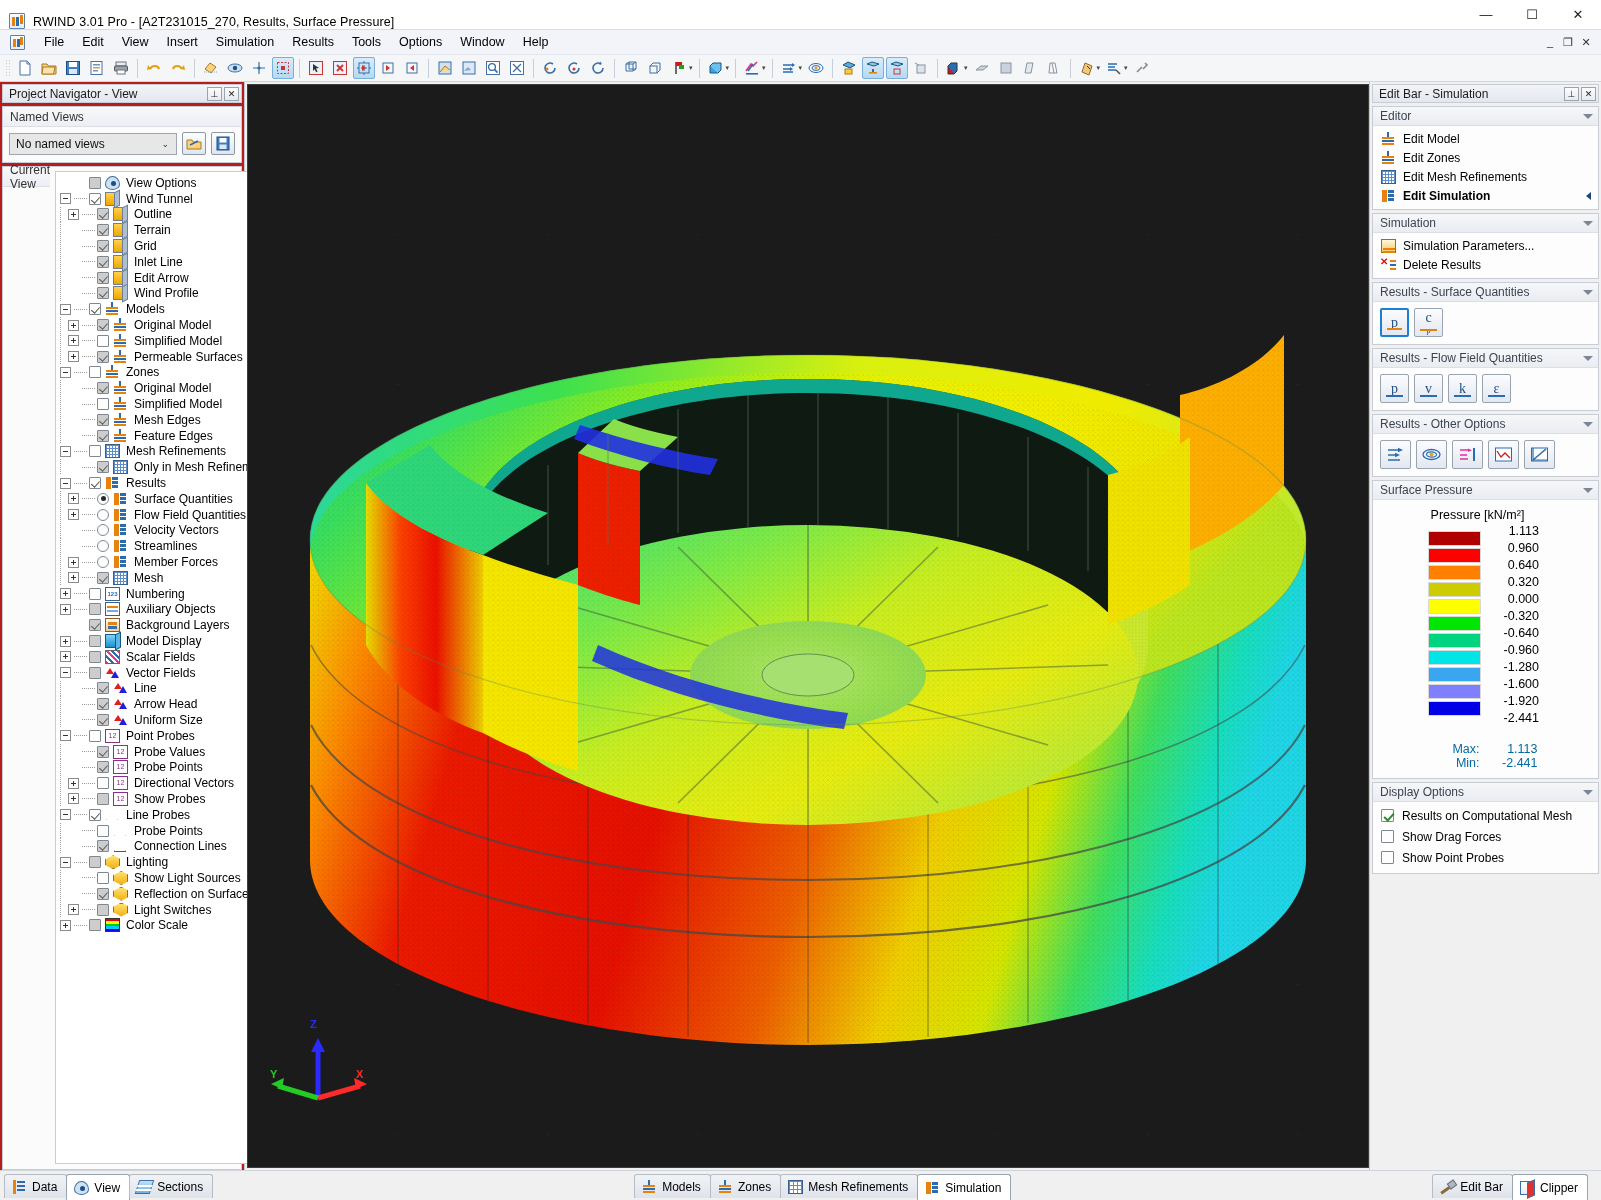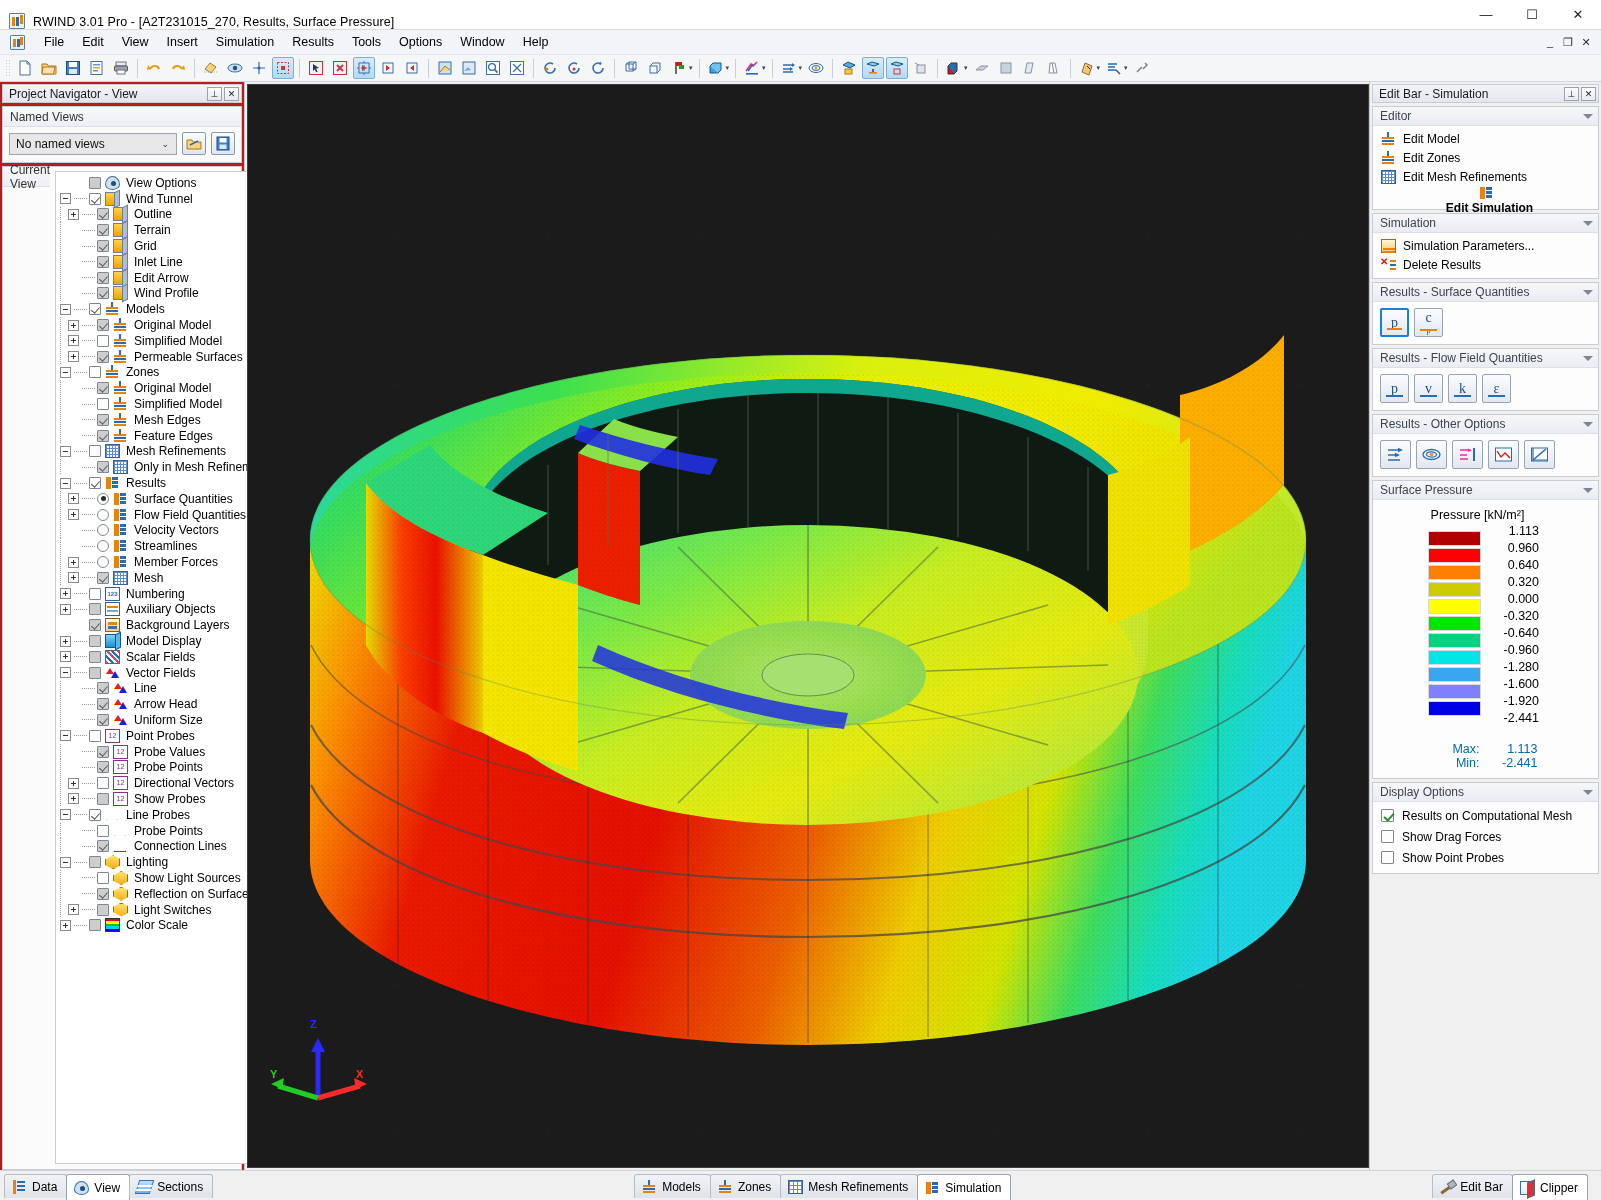--- a/index.html
+++ b/index.html
@@ -215,21 +215,21 @@
   }
   .rgroup { border:1px solid #c8ccd4; background:#fdfdfd; margin-top:3px; }
   .rgroup-hd {
     height:19px; display:flex; align-items:center; padding:0 5px 0 7px; font-size:12px; color:#3c4450;
     background:linear-gradient(#f6f7f9,#e9ecf1); border-bottom:1px solid #dcdfe6;
   }
   .rgroup-hd .gt { flex:1; }
   .rgroup-hd .tri { width:0;height:0;border-left:5px solid transparent;border-right:5px solid transparent;border-top:5px solid #7c8694; }
   .rgroup-body { padding:3px 0 4px 0; }
   .ritem { display:flex; align-items:center; height:19px; padding-left:8px; font-size:12px; color:#000; }
-  .ritem.sel { font-weight:bold;flex-direction:column; }
+  .ritem.sel { font-weight:bold; }
   .ritem .ri-icon { width:15px; height:14px; margin-right:7px; position:relative; flex:0 0 15px; }
   .ritem .ri-arrow { margin-left:auto; margin-right:7px; width:0;height:0;
     border-top:4px solid transparent;border-bottom:4px solid transparent;border-right:5px solid #16467e; }
   .ic-simparam { background:linear-gradient(#fff6d8,#f7c96a); border:1px solid #9a7200; }
   .ic-simparam::after { content:""; position:absolute; left:1px; top:8px; width:12px; height:2px; background:#e8820c; box-shadow:0 3px 0 #e8820c; }
   .ic-delres::before { content:"✕"; position:absolute; left:-1px; top:-2px; font-size:10px; color:#d01616; font-weight:bold; }
   .ic-delres::after { content:""; position:absolute; right:0; top:2px; width:6px; height:2px; background:#e8820c;
     box-shadow:0 4px 0 #2b6cb0, 0 8px 0 #e8820c; }
 
   .btnrow { display:flex; gap:5px; padding:6px 7px 7px 7px; }

